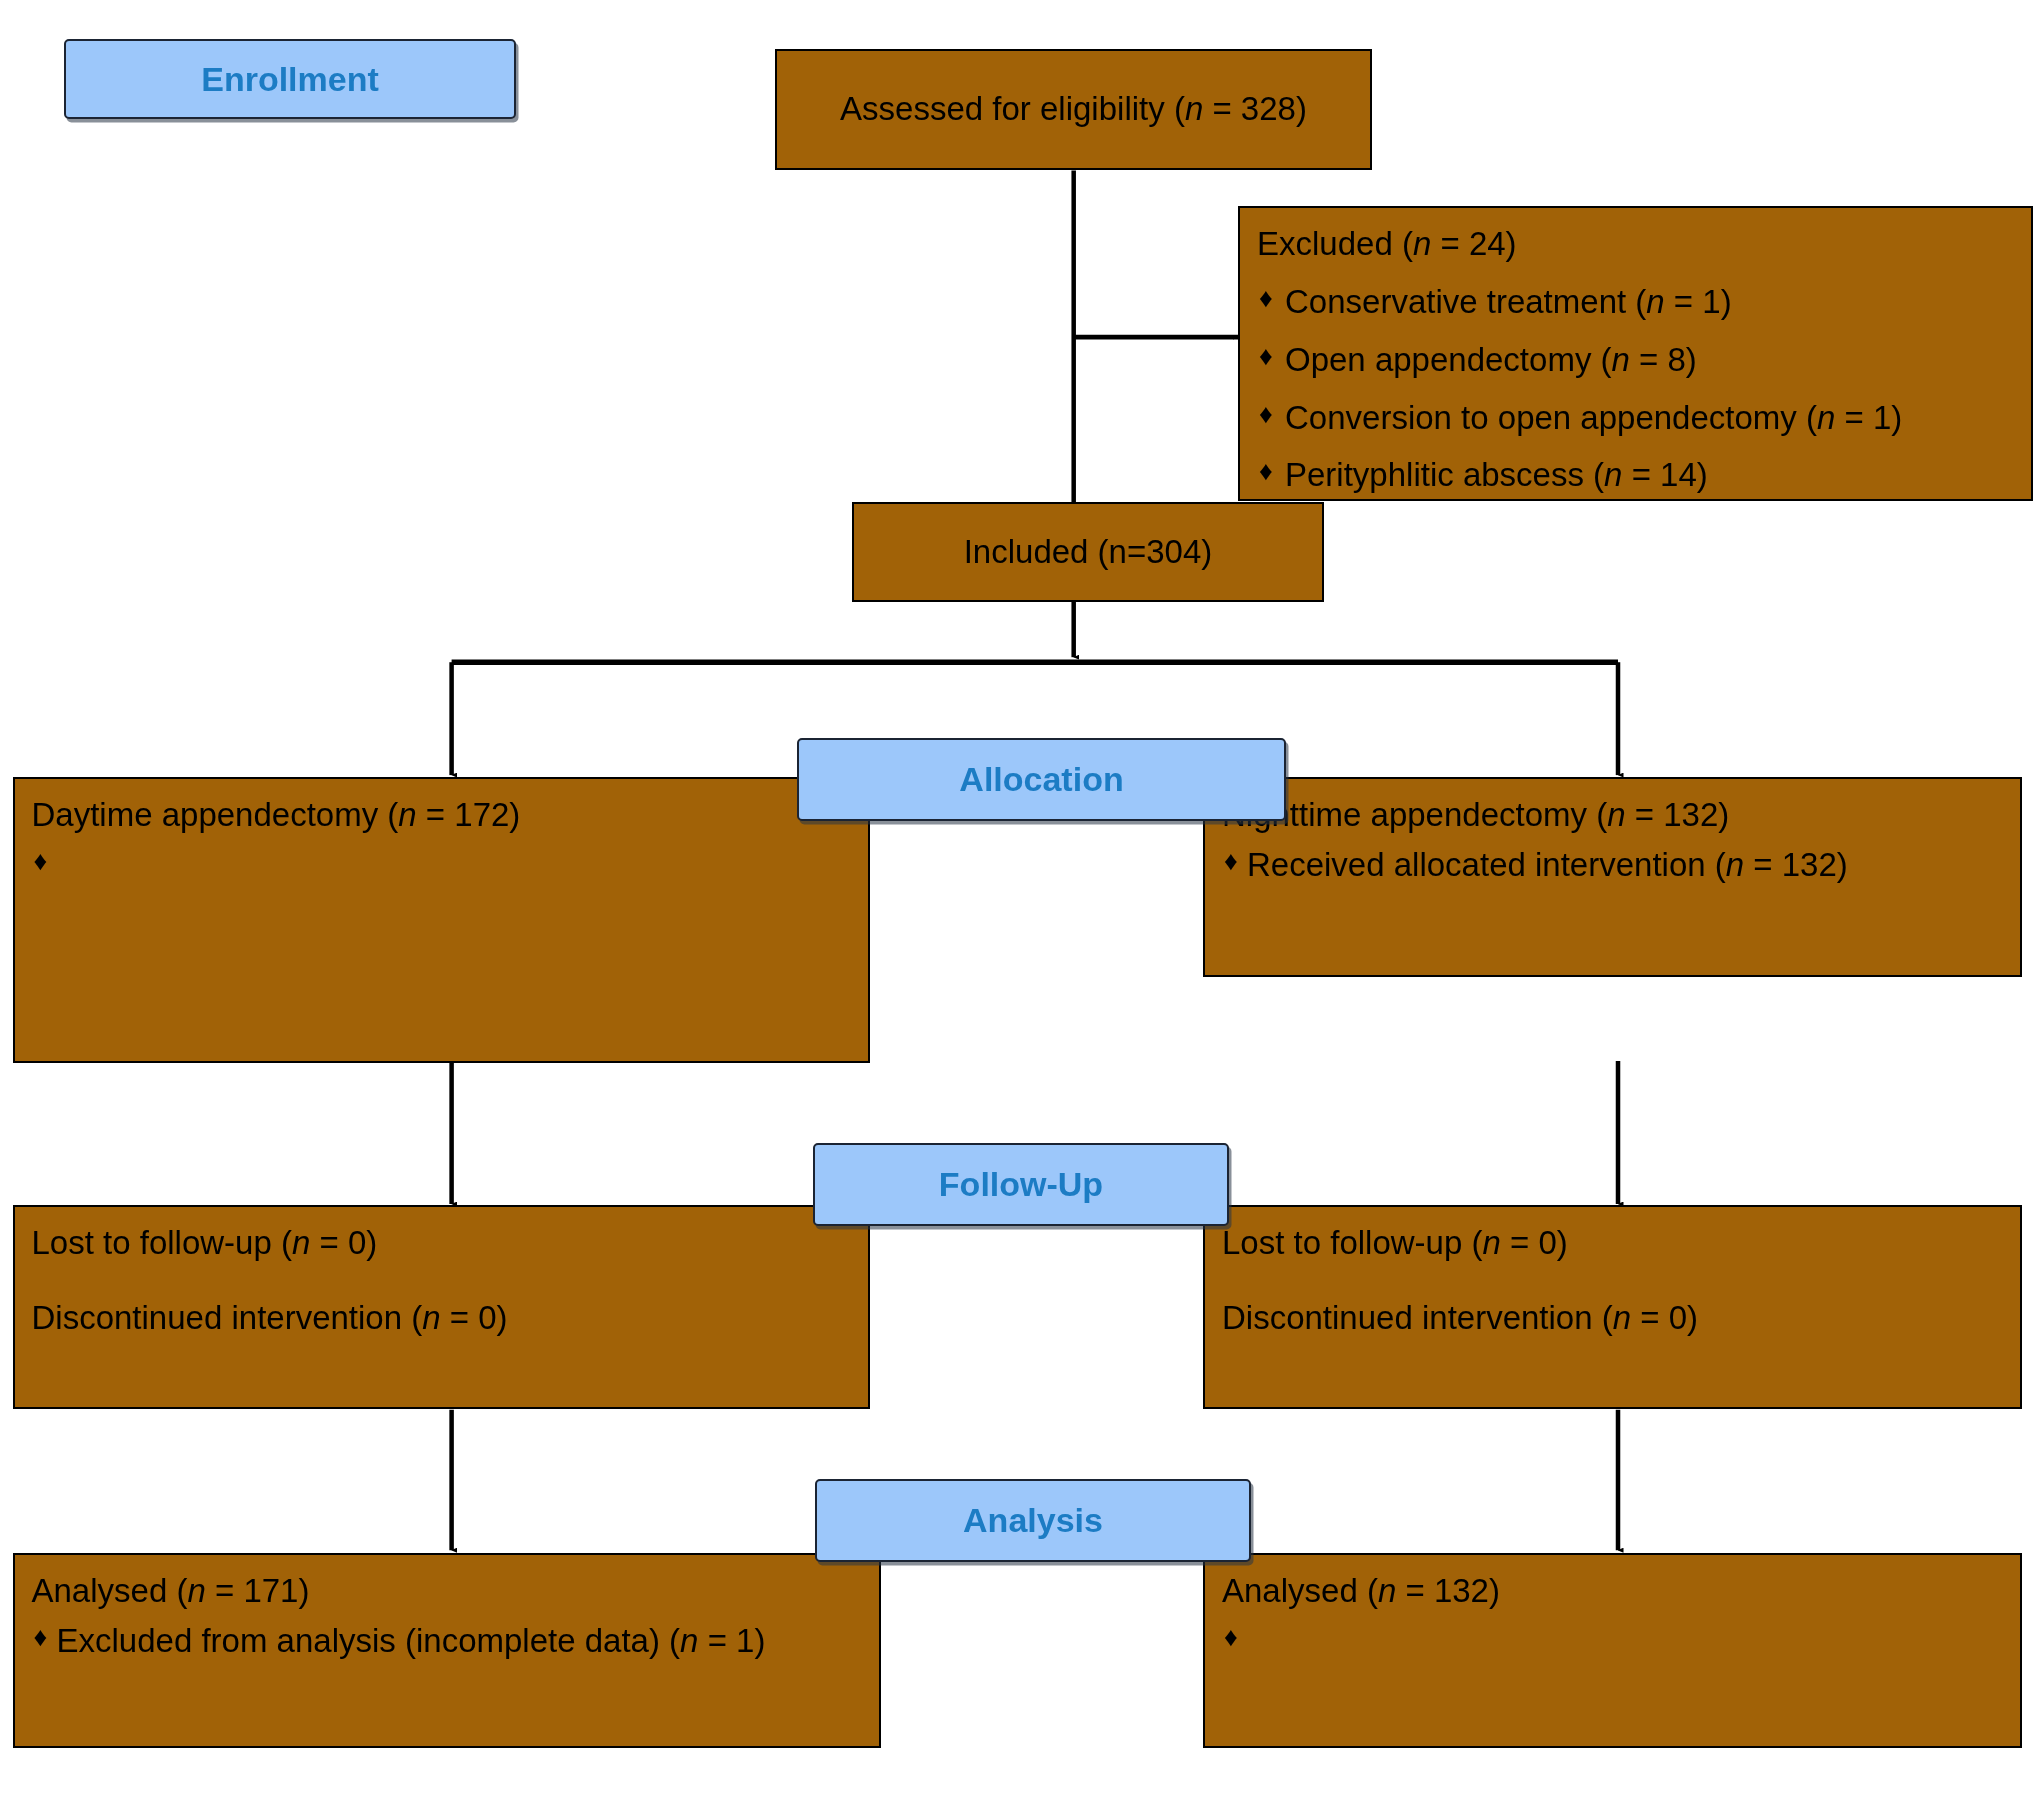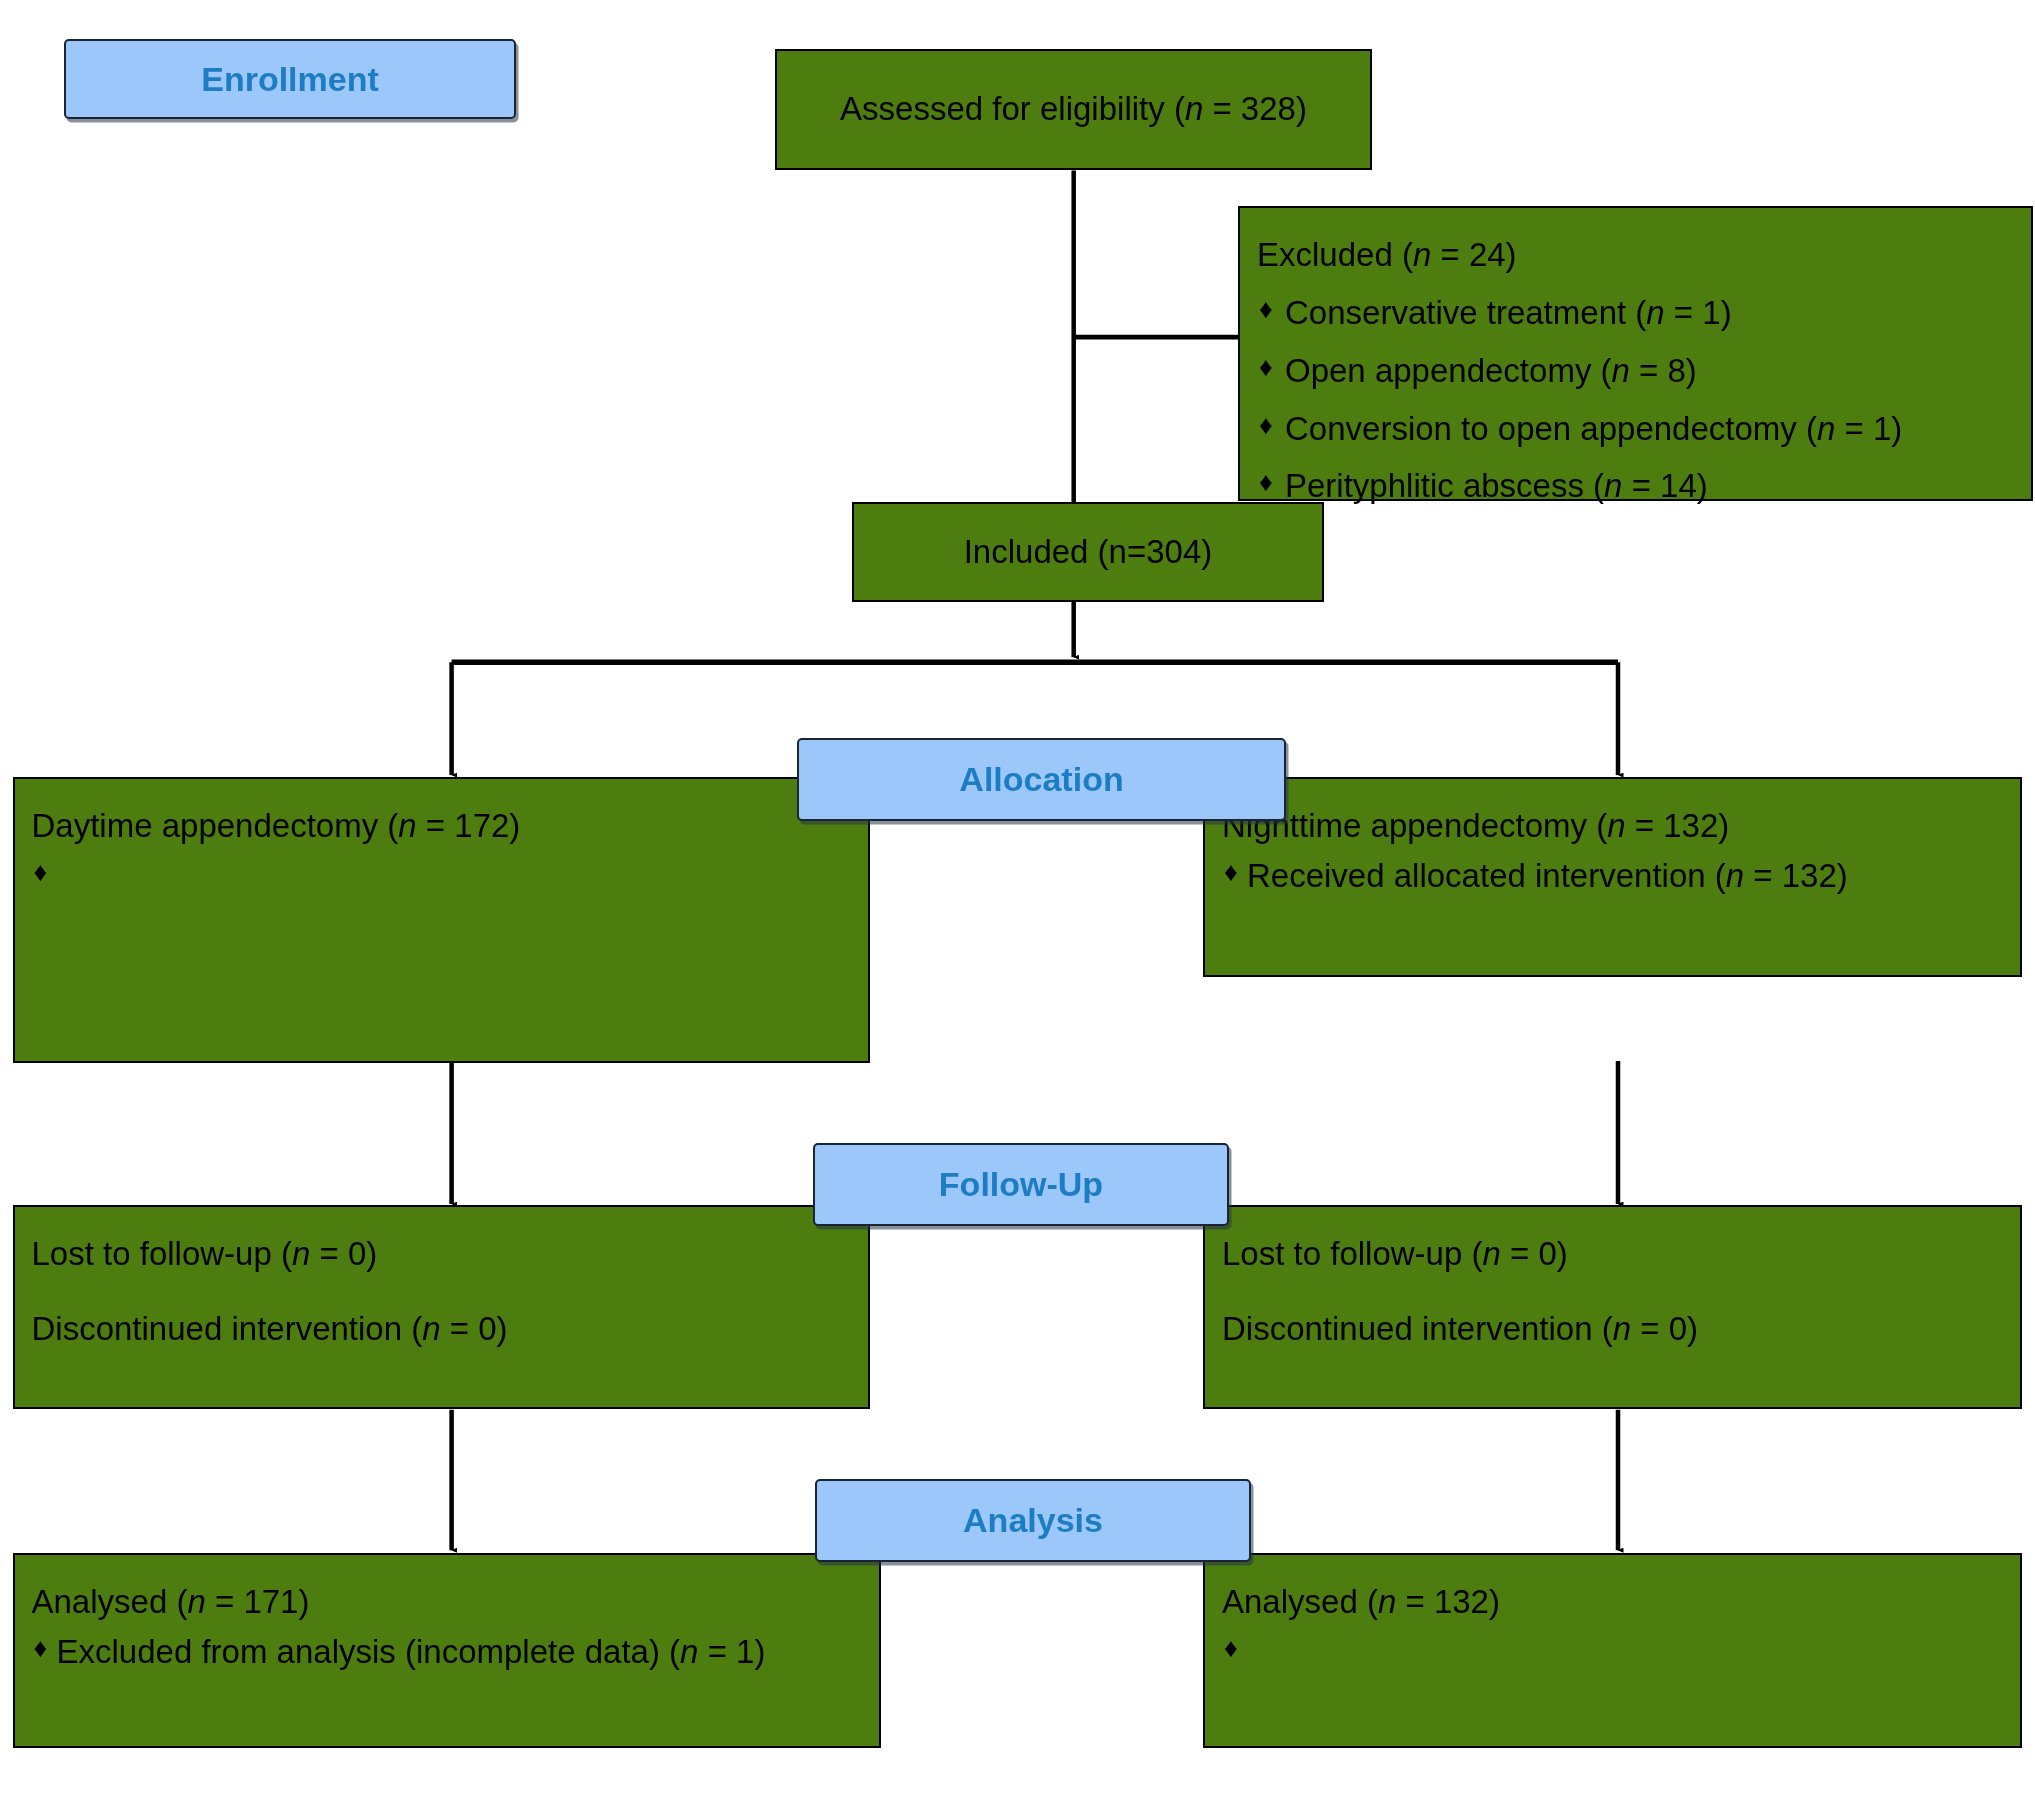--- a/index.html
+++ b/index.html
@@ -13,23 +13,23 @@
     height: 1794px;
     background: #ffffff;
     font-family: "Liberation Sans", sans-serif;
     overflow: hidden;
   }
 
   
   .flowbox {
     position: absolute;
     box-sizing: border-box;
-    background: #4d7c0f;
+    background: #a16207;
     border: 2.5px solid #000000;
-    padding: 24px 17px;
+    padding: 13px 17px;
     font-size: 33px;
     line-height: 1.42;
     color: #000000;
     z-index: 3;
   }
   .flowbox.center {
     text-align: center;
     display: flex;
     align-items: center;
     justify-content: center;

